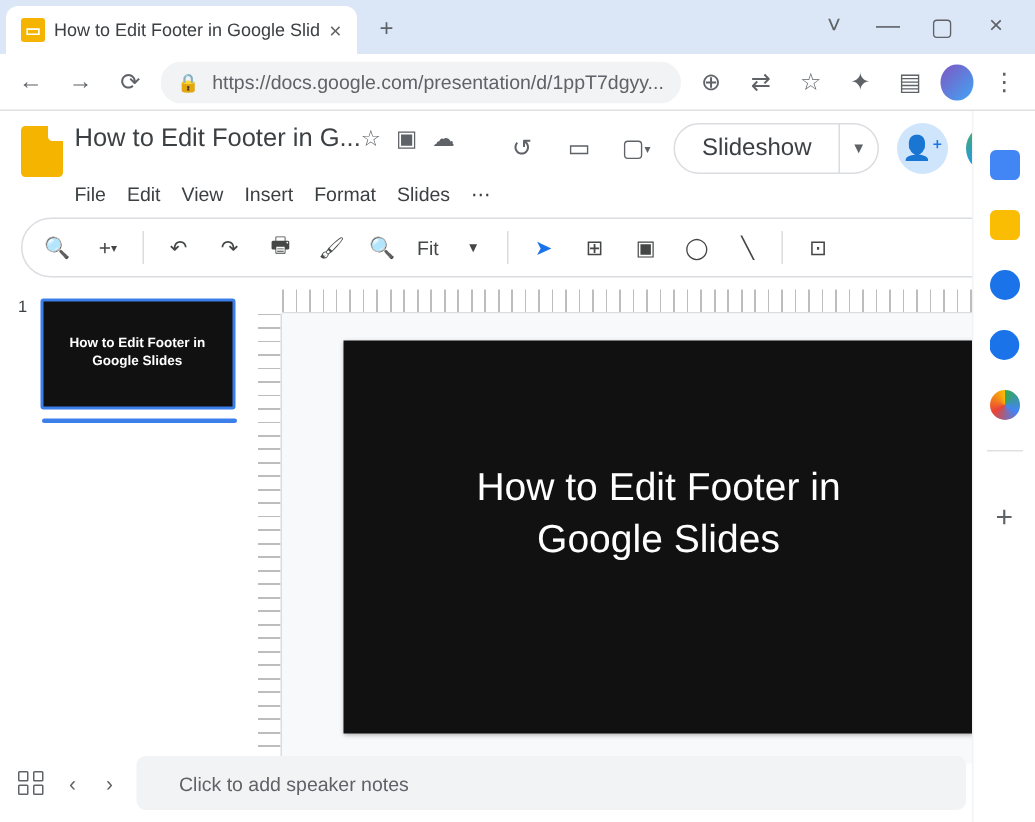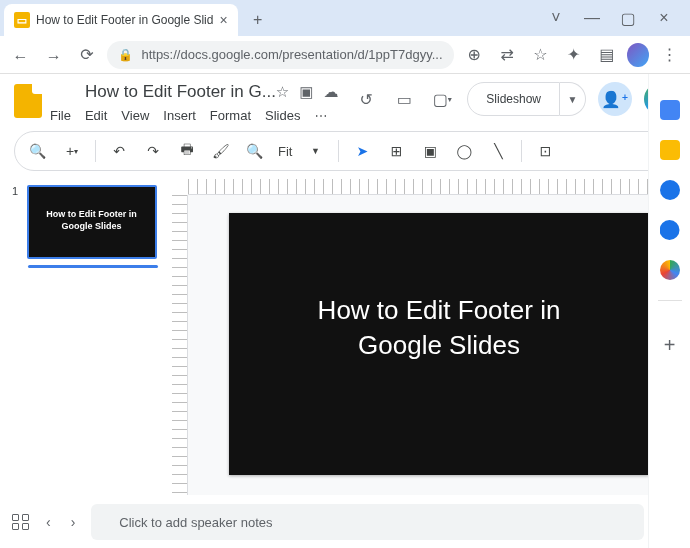--- a/index.html
+++ b/index.html
@@ -17,28 +17,28 @@
 .navbtn { width:28px;height:28px;display:flex;align-items:center;justify-content:center;color:#5f6368;border-radius:50%; }
 .url { flex:1; height:28px; border:1px solid transparent; background:#f1f3f4; border-radius:14px; display:flex; align-items:center; padding:0 10px; gap:8px; font-size:13px; color:#5f6368; }
 .lockicon { color:#5f6368;font-size:12px; }
 .urltext { flex:1; white-space:nowrap; overflow:hidden; text-overflow:ellipsis; }
 .avatar { width:24px;height:24px;border-radius:50%;background:linear-gradient(135deg,#7e57c2,#42a5f5); }
 
 .apphdr { display:flex; align-items:flex-start; padding:8px 14px 0; gap:8px; }
 .applogo { width:28px;height:34px;background:#f4b400;border-radius:3px;position:relative;margin-top:2px; }
 .applogo::after { content:""; position:absolute; top:0;right:0;width:10px;height:10px;background:#fff;border-radius:0 0 0 3px; }
 .titlecol { display:flex; flex-direction:column; gap:2px; }
-.doctitle-row { display:flex; align-items:center; gap:0;margin-left:35px; }
+.doctitle-row { display:flex; align-items:center; gap:0; }
 .doctitle { font-size:17px; color:#3c4043; }
 .titleicons { display:flex; gap:10px; color:#5f6368; font-size:15px; }
-.menubar { display:flex; gap:14px; font-size:13px; color:#3c4043; margin-top:4px; }
+.menubar { display:flex; gap:14px; font-size:13px; color:#3c4043; margin-top:18px; }
 .right-hdr { margin-left:auto; display:flex; align-items:center; gap:12px; }
 .hico { width:26px;height:26px;display:flex;align-items:center;justify-content:center;color:#5f6368;font-size:16px; }
 .slideshow-wrap { display:flex; align-items:center; }
-.slideshow-btn { height:34px; border:1px solid #dadce0; border-radius:17px 0 0 17px; padding:0 18px; font-size:12px; color:#3c4043; display:flex; align-items:center; background:#fff; }
+.slideshow-btn { height:34px; border:1px solid #dadce0; border-radius:17px 0 0 17px; padding:0 18px; font-size:16px; color:#3c4043; display:flex; align-items:center; background:#fff; }
 .slideshow-drop { height:34px; width:26px; border:1px solid #dadce0; border-left:none; border-radius:0 17px 17px 0; display:flex;align-items:center;justify-content:center; color:#5f6368; font-size:10px; }
 .share-btn { width:34px;height:34px;border-radius:50%;background:#cfe5fb;display:flex;align-items:center;justify-content:center;color:#1a73e8;font-size:16px; }
 .profile { width:32px;height:32px;border-radius:50%;background:linear-gradient(135deg,#4caf50,#2196f3,#e91e63); }
 
 .toolbar { height:40px; margin:8px 14px 0; border:1px solid #dadce0; border-radius:22px; display:flex; align-items:center; padding:0 12px; gap:12px; color:#444746; font-size:14px; }
 .tico { width:22px;height:22px;display:flex;align-items:center;justify-content:center; }
 .tsep { width:1px;height:22px;background:#dadce0; }
 .zoomsel { display:flex;align-items:center;gap:3px;font-size:13px; }
 .tbchevron { margin-left:auto; }
 

